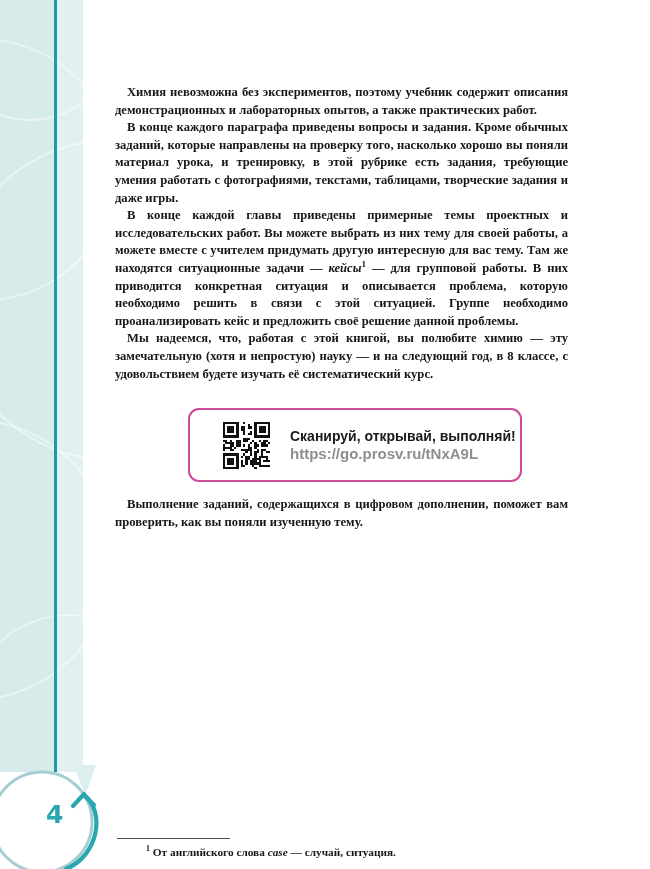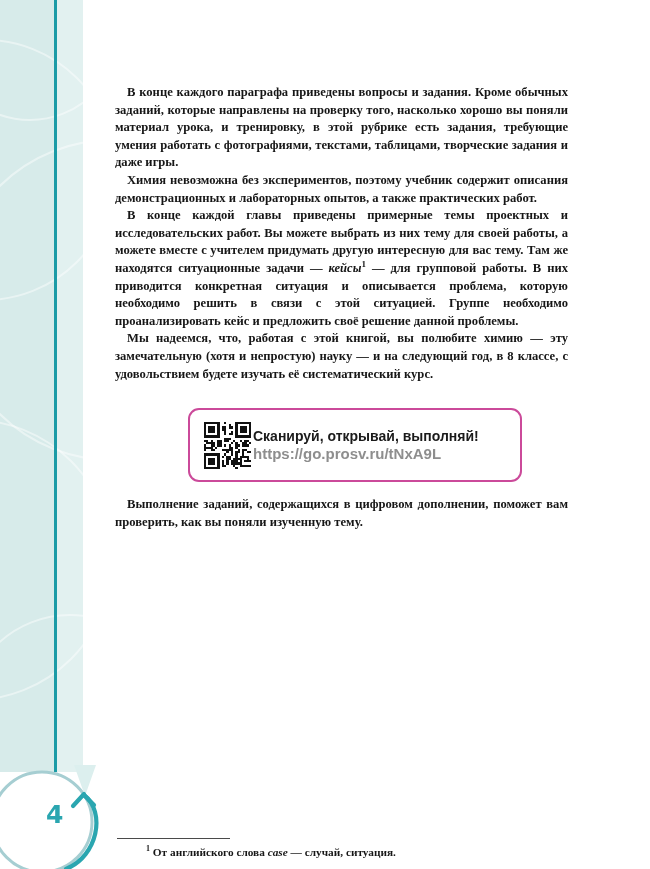--- a/index.html
+++ b/index.html
@@ -33,22 +33,22 @@
   }
   .para{margin:0;text-indent:12px;text-align:justify;}
   .para sup{font-size:9px;line-height:0;}
   
   .qr-box{
     box-sizing:border-box;
     width:334px;height:74px;
     margin:25px 0 14px 73px;
     border:2px solid #cb4a9a;border-radius:11px;
     background:#ffffff;
-    display:flex;align-items:center;gap:2px;
-    padding-left:14px;
+    display:flex;align-items:center;gap:20px;
+    padding-left:33px;
   }
   .qr{width:47px;height:47px;flex:0 0 auto;}
   .qr svg{display:block;width:47px;height:47px;}
   .qr-text{font-family:"Liberation Sans", sans-serif;}
   .qr-title{font-weight:bold;font-size:14px;color:#1b1b1b;line-height:17px;}
   .qr-url{font-size:15px;color:#8e8e8e;line-height:17px;}
   
   .footnote{position:absolute;left:115px;top:798px;width:453px;margin-top:40px;}
   .fn-rule{width:113px;margin-left:2px;border-top:1px solid #4a4a4a;height:0;}
   .fn-text{
@@ -79,22 +79,22 @@
   <polygon points="86,0 108,0 97,31" fill="#dcefee"></polygon>
   <g fill="none" stroke="#2aa6b0" stroke-width="4.2" stroke-linecap="round">
     <path d="M 78,104 C 110,91 118,47 96,30"></path>
     <path d="M 85,41 L 96,29 M 96,30 L 106,40"></path>
   </g>
 </svg>
 
 <div class="page-number">4</div>
 
 <main class="content">
+  <p class="para">Химия невозможна без экспериментов, поэтому учебник содержит описания демонстрационных и лабораторных опытов, а также практических работ.</p>
   <p class="para">В конце каждого параграфа приведены вопросы и задания. Кроме обычных заданий, которые направлены на проверку того, насколько хорошо вы поняли материал урока, и тренировку, в этой рубрике есть задания, требующие умения работать с фотографиями, текстами, таблицами, творческие задания и даже игры.</p>
-  <p class="para">Химия невозможна без экспериментов, поэтому учебник содержит описания демонстрационных и лабораторных опытов, а также практических работ.</p>
   <p class="para"><span>В конце каждой главы приведены примерные темы проектных и исследовательских работ. Вы можете выбрать из них тему для своей работы, а можете вместе с учителем придумать другую интересную для вас тему. Там же находятся ситуационные задачи — </span><i>кейсы</i><sup>1</sup><span> — для групповой работы. В них приводится конкретная ситуация и описывается проблема, которую необходимо решить в связи с этой ситуацией. Группе необходимо проанализировать кейс и предложить своё решение данной проблемы.</span></p>
   <p class="para">Мы надеемся, что, работая с этой книгой, вы полюбите химию — эту замечательную (хотя и непростую) науку — и на следующий год, в 8 классе, с удовольствием будете изучать её систематический курс.</p>
 
   <div class="qr-box">
     <div class="qr">
       <svg viewBox="0 0 21 21" shape-rendering="crispEdges">
         <rect x="0" y="0" width="21" height="21" fill="#ffffff"></rect>
         <g fill="#111111">
           <path d="M0,0h7v7h-7z M1,1v5h5v-5z" fill-rule="evenodd"></path>
           <rect x="2" y="2" width="3" height="3"></rect>

